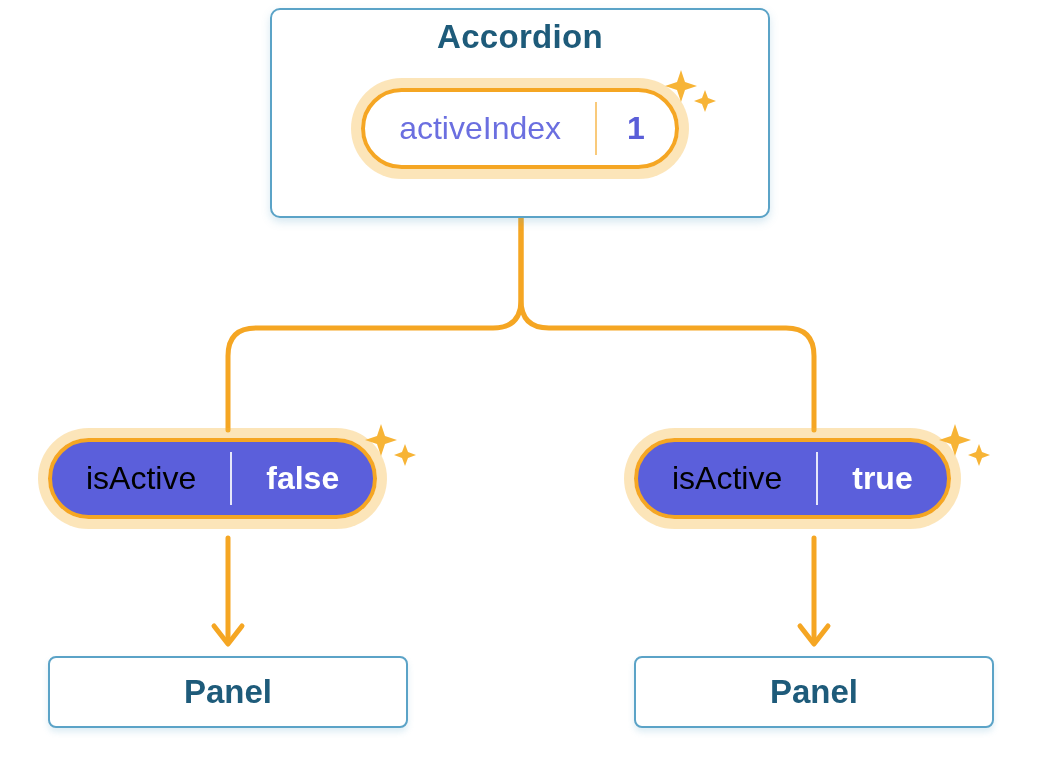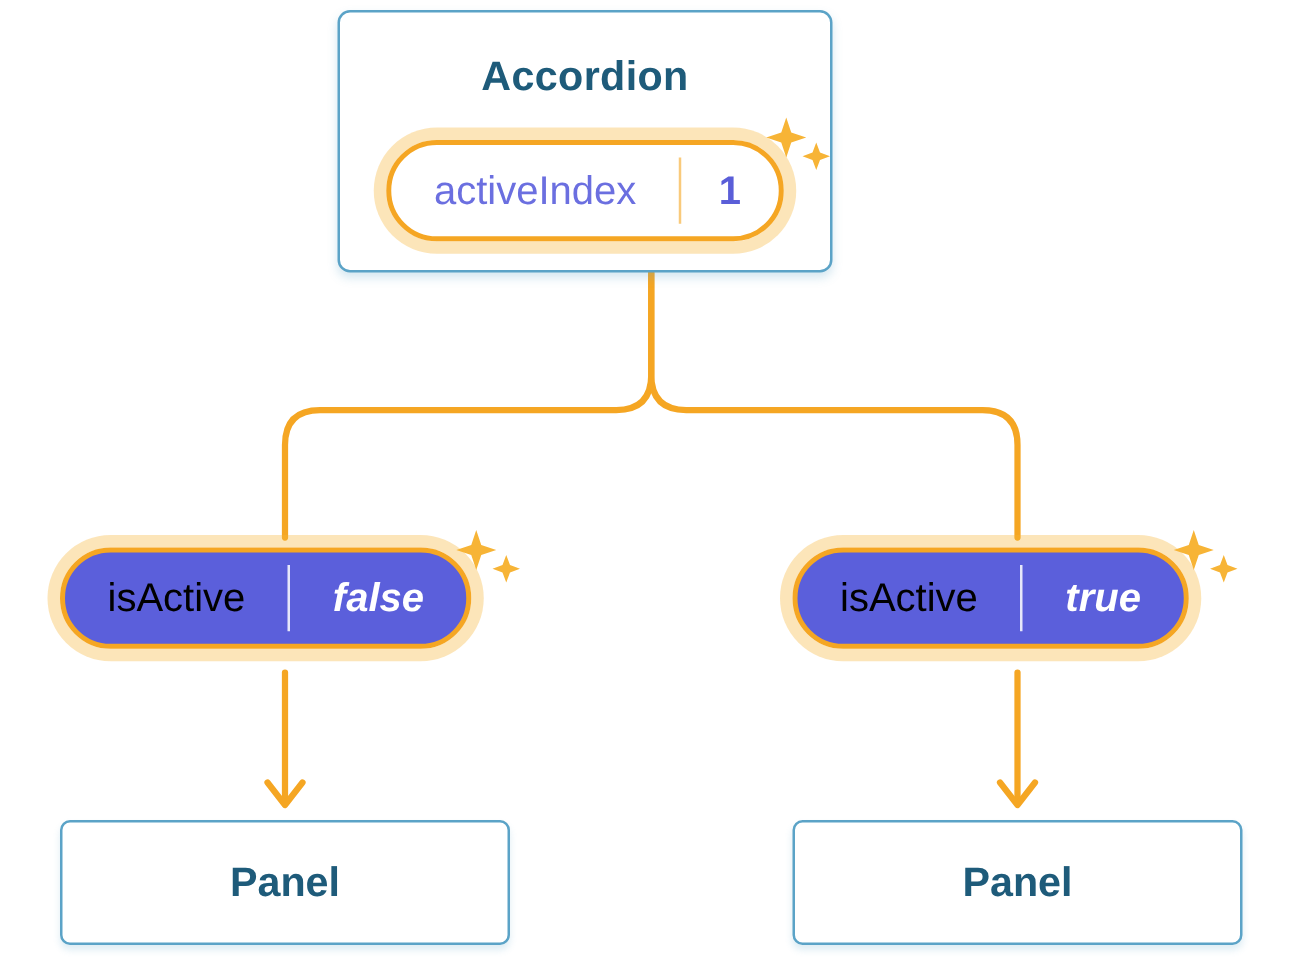--- a/index.html
+++ b/index.html
@@ -16,28 +16,28 @@
   }
   .box {
     position: absolute;
     background: #fff;
     border: 2px solid #5BA3C7;
     border-radius: 8px;
   }
   .accordion-box {
     left: 270px;
     top: 8px;
-    width: 396px;
+    width: 500px;
     height: 210px;
     border-radius:10px;
     box-shadow: 0 4px 8px rgba(91,163,199,0.25);
     display: flex;
     flex-direction: column;
     align-items: center;
-    padding-top: 32px;
+    padding-top: 8px;
   }
   .accordion-title {
     color: #1E5B7A;
     font-size: 33px;
     font-weight: 600;
     letter-spacing: 0.3px;
   }
   .pill {
     position: relative;
     display: flex;
@@ -63,33 +63,33 @@
   .pill-divider {
     width: 2px;
   }
   .pill.white .pill-outer { background: #fff; }
   .pill.white .pill-left { color: #6B6FE0; font-weight: 500; }
   .pill.white .pill-right { color: #5A5ED8; font-weight: 800; padding: 18px 30px;}
   .pill.white .pill-divider { background: #F5A623; opacity:0.6; margin: 10px 0;}
 
   .pill.purple .pill-outer { background: #5B5FDB; }
   .pill.purple .pill-left { color: #000000; font-weight: 400; }
-  .pill.purple .pill-right { color: #FFFFFF; font-weight: 800; font-style: italic; }
+  .pill.purple .pill-right { color: #FFFFFF; font-weight: 800; }
   .pill.purple .pill-divider { background: #FFFFFF; opacity:0.85; margin: 10px 0; }
 
   .accordion-pill {
     margin-top: 32px;
   }
 
   .sparkles {
     position: absolute;
   }
   .panel-box {
     width: 360px;
-    height: 100px;
+    height: 72px;
     display: flex;
     align-items: center;
     justify-content: center;
     box-shadow: 0 4px 6px rgba(91,163,199,0.2);
   }
   .panel-label {
     color: #1E5B7A;
     font-size: 33px;
     font-weight: 600;
   }

